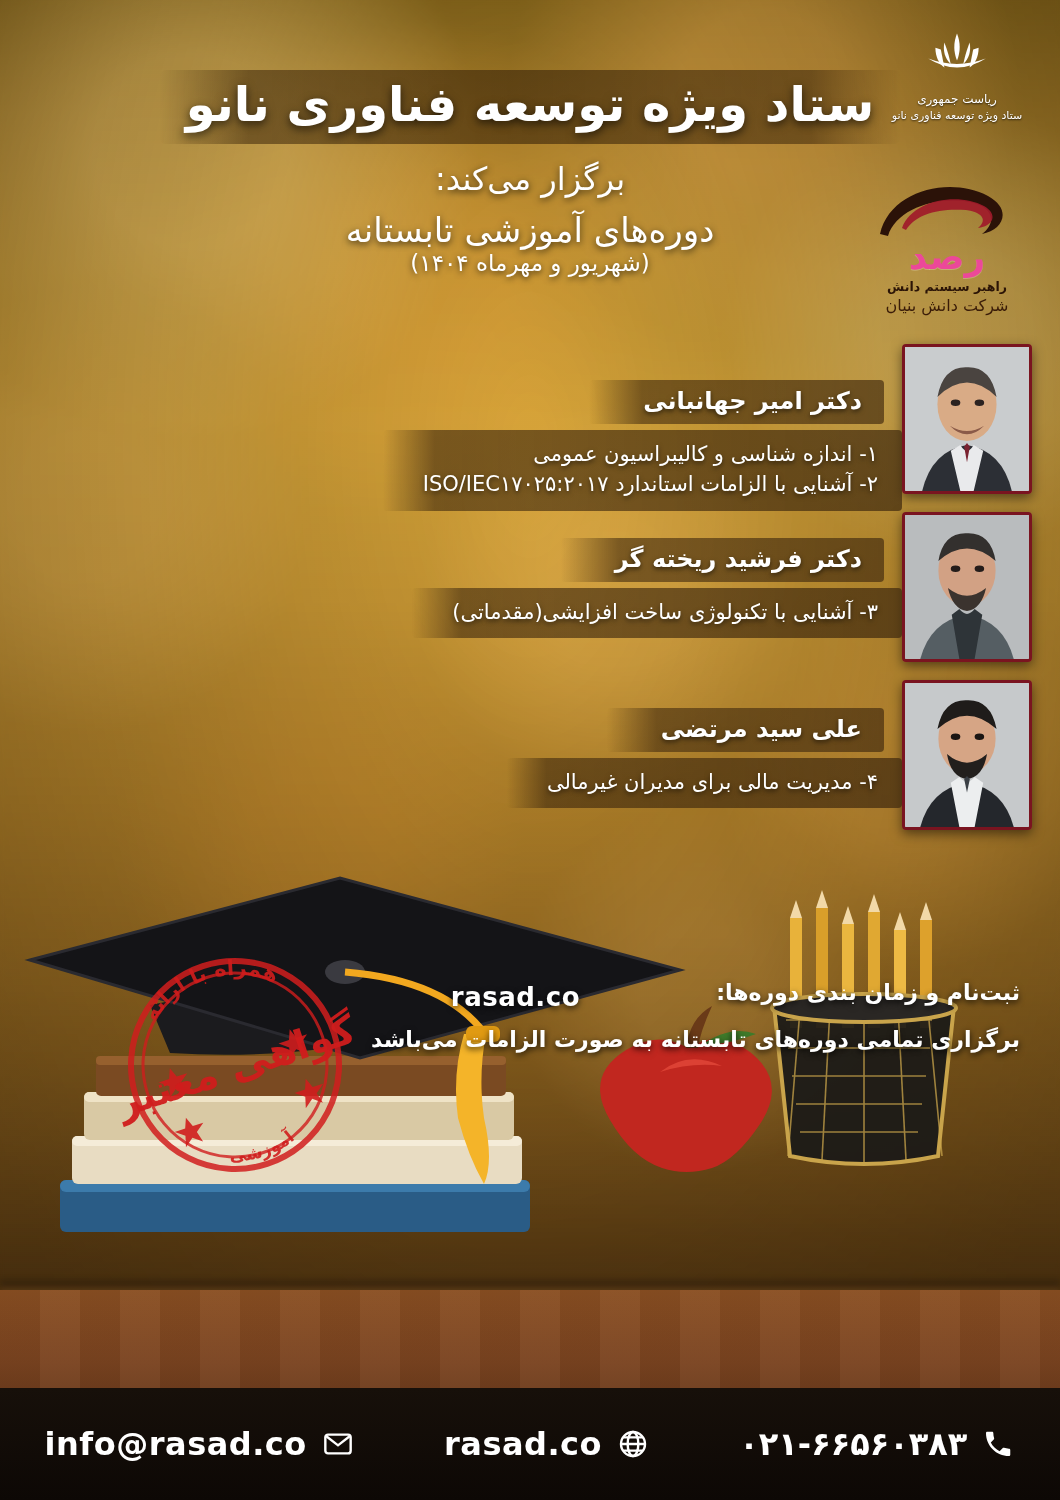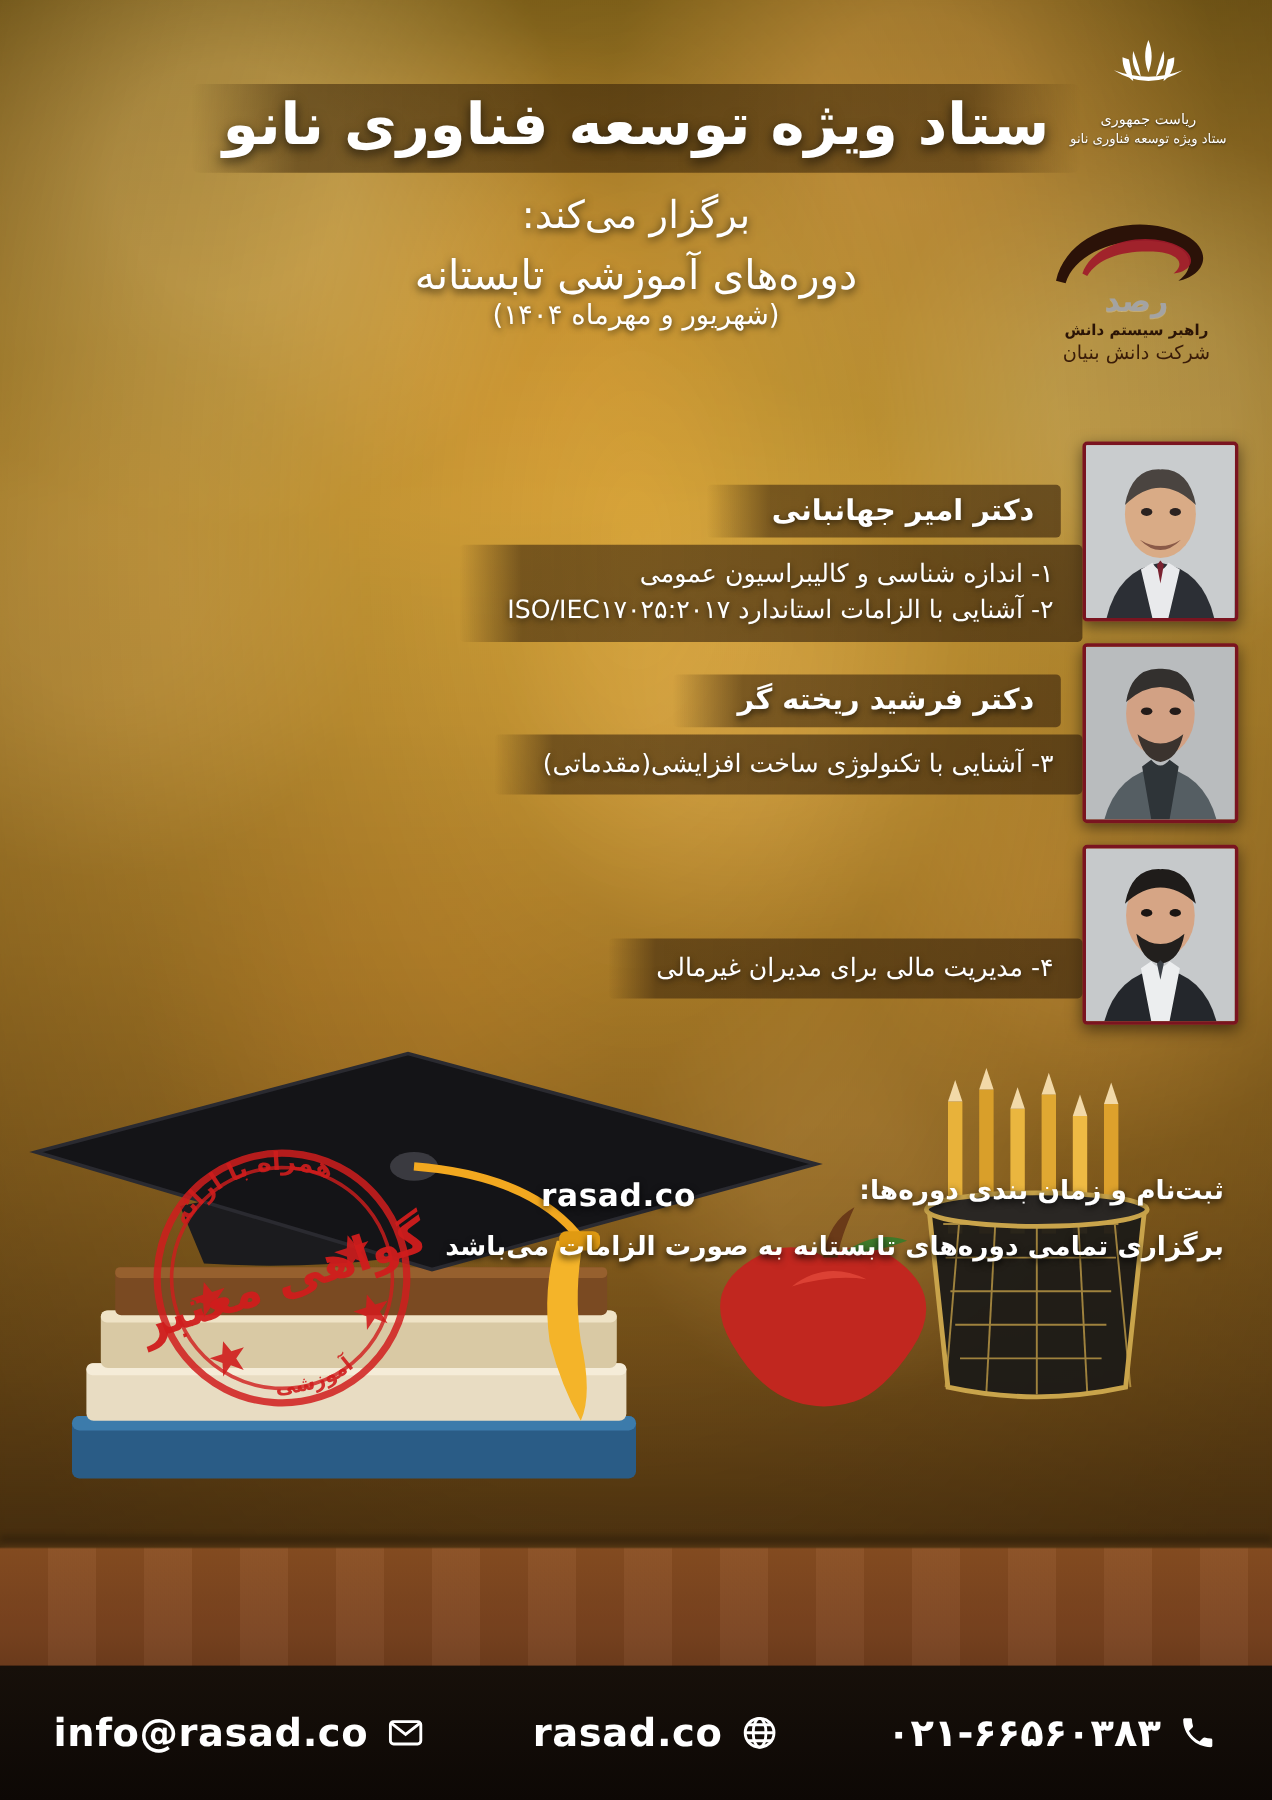--- a/index.html
+++ b/index.html
@@ -61,40 +61,40 @@
   .logo-nano .l1 { font-size: 12px; margin-top: 2px; letter-spacing: .5px; text-shadow: 0 1px 2px rgba(0,0,0,.7); }
   .logo-nano .l2 { font-size: 11px; margin-top: 3px; text-shadow: 0 1px 2px rgba(0,0,0,.7); }
 
   .logo-rasad {
     position: absolute; top: 178px; right: 38px; width: 150px; text-align: center;
   }
   .logo-rasad .swoosh {
     position: relative; height: 72px;
   }
   .logo-rasad .swoosh svg { position:absolute; inset:0; width:100%; height:100%; }
-  .logo-rasad .word { font-size: 25px; font-weight: bold; color:#a3a3a3; margin-top:-14px; text-shadow:0 1px 0 rgba(255,255,255,.25);}
+  .logo-rasad .word { font-size: 36px; font-weight: bold; color:#ec4899; margin-top:-14px; text-shadow:0 1px 0 rgba(255,255,255,.25);}
   .logo-rasad .tag1 { font-size: 12.5px; color:#2b1406; margin-top: 2px; font-weight:bold;}
   .logo-rasad .tag2 { font-size: 16px; color:#3a1c08; margin-top: 2px; }
 
   
   .title-wrap { position: absolute; top: 70px; left: 0; right: 0; text-align: center; }
   .main-title {
     display: inline-block;
     font-size: 48px; font-weight: bold; color: #ffffff;
     padding: 6px 26px 12px 26px;
     text-shadow: 0 3px 10px rgba(0,0,0,.65);
     background: linear-gradient(90deg, rgba(60,38,10,0) 0%, rgba(60,38,10,.55) 12%, rgba(60,38,10,.62) 50%, rgba(60,38,10,.55) 88%, rgba(60,38,10,0) 100%);
     border-radius: 6px;
   }
   .sub1 { margin-top: 16px; font-size: 32px; color:#ffffff; text-shadow: 0 2px 7px rgba(0,0,0,.7); }
   .sub2 { margin-top: 12px; font-size: 34px; color:#ffffff; text-shadow: 0 2px 7px rgba(0,0,0,.7); }
   .sub3 { margin-top: 0; font-size: 23px; color:#ffffff; text-shadow: 0 2px 6px rgba(0,0,0,.7); }
 
   
-  .speakers { position: absolute; top: 368px; left: 0; right: 0; }
+  .speakers { position: absolute; top: 344px; left: 0; right: 0; }
   .speaker { position: relative; margin-bottom: 18px; height: 150px; }
   .photo {
     position: absolute; right: 28px; top: 0;
     width: 130px; height: 150px;
     border: 3px solid #7a1420;
     border-radius: 4px;
     overflow: hidden;
     box-shadow: 0 4px 12px rgba(0,0,0,.5);
     background: linear-gradient(180deg, #d8d2cc, #9b938c);
   }
@@ -257,20 +257,21 @@
           <ellipse cx="65" cy="58" rx="30" ry="37" fill="#d6a585"></ellipse>
           <path d="M34 48 q31 -28 62 0 q-6 -31 -31 -30 q-25 -1 -31 30 Z" fill="#1f1c1a"></path>
           <ellipse cx="53" cy="56" rx="5" ry="3.3" fill="#1a1513"></ellipse>
           <ellipse cx="78" cy="56" rx="5" ry="3.3" fill="#1a1513"></ellipse>
           <path d="M44 74 q21 18 42 0 q-4 24 -21 26 q-17 -2 -21 -26 Z" fill="#221f1d"></path>
           <path d="M16 150 q11 -40 49 -46 q38 6 49 46 Z" fill="#24272c"></path>
           <path d="M57 98 q8 10 16 0 l9 6 -9 46 h-16 l-9 -46 Z" fill="#eceeef"></path>
           <path d="M62 100 l3 14 3 -14 -3 -3 Z" fill="#3a3f45"></path>
         </svg>
       </div>
+      <div class="sp-name">علی سید مرتضی</div>
       <div class="sp-courses">
         <div>۴- مدیریت مالی برای مدیران غیرمالی</div>
       </div>
     </div>
   </div>
 
   <div class="scene">
     <svg viewBox="0 0 1060 560" aria-hidden="true">
 
       <g>

